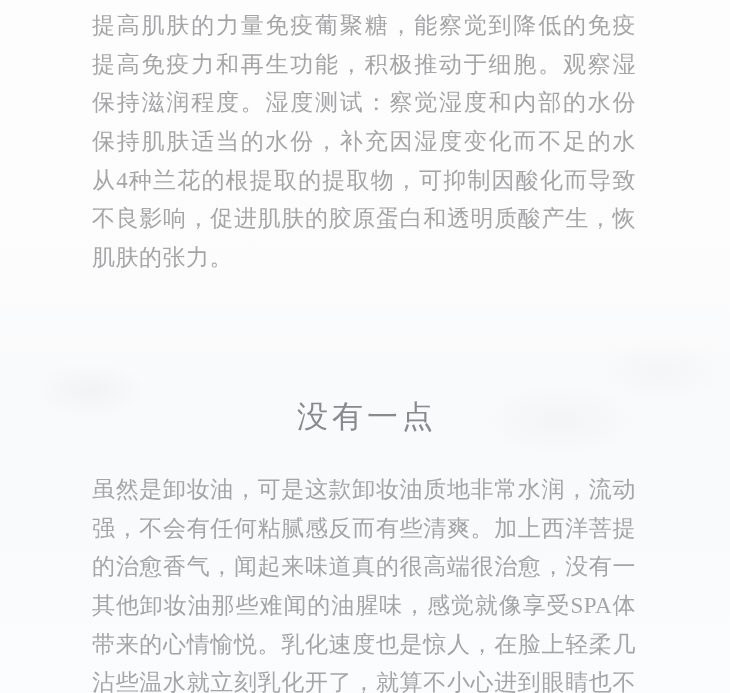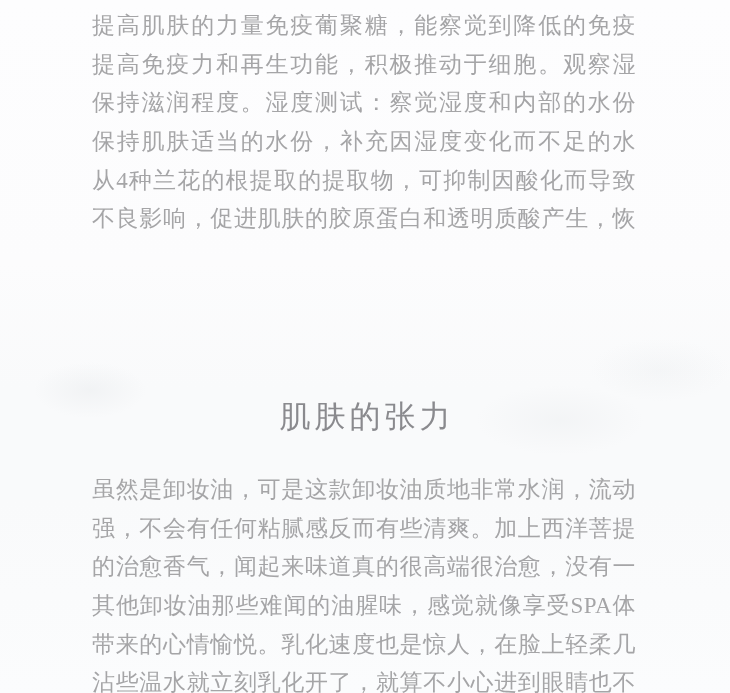--- a/index.html
+++ b/index.html
@@ -67,23 +67,24 @@
 
 <main>
 
   <section class="para" id="intro-paragraph">
     <span class="line j">提高肌肤的力量免疫葡聚糖，能察觉到降低的免疫力。</span>
     <span class="line j">提高免疫力和再生功能，积极推动于细胞。观察湿度，</span>
     <span class="line j">保持滋润程度。湿度测试：察觉湿度和内部的水份量，</span>
     <span class="line j">保持肌肤适当的水份，补充因湿度变化而不足的水份。</span>
     <span class="line j">从4种兰花的根提取的提取物，可抑制因酸化而导致的</span>
     <span class="line j">不良影响，促进肌肤的胶原蛋白和透明质酸产生，恢复</span>
+    <span class="line last">肌肤的张力。</span>
   </section>
 
-  <h2 class="section-heading">肌肤的张力</h2>
+  <h2 class="section-heading">没有一点</h2>
 
   <section class="para" id="experience-paragraph">
     <span class="line j">虽然是卸妆油，可是这款卸妆油质地非常水润，流动性</span>
     <span class="line j">强，不会有任何粘腻感反而有些清爽。加上西洋菩提树</span>
     <span class="line j">的治愈香气，闻起来味道真的很高端很治愈，没有一点</span>
     <span class="line j">其他卸妆油那些难闻的油腥味，感觉就像享受SPA体验</span>
     <span class="line j">带来的心情愉悦。乳化速度也是惊人，在脸上轻柔几下</span>
     <span class="line j">沾些温水就立刻乳化开了，就算不小心进到眼睛也不刺</span>
   </section>
 

